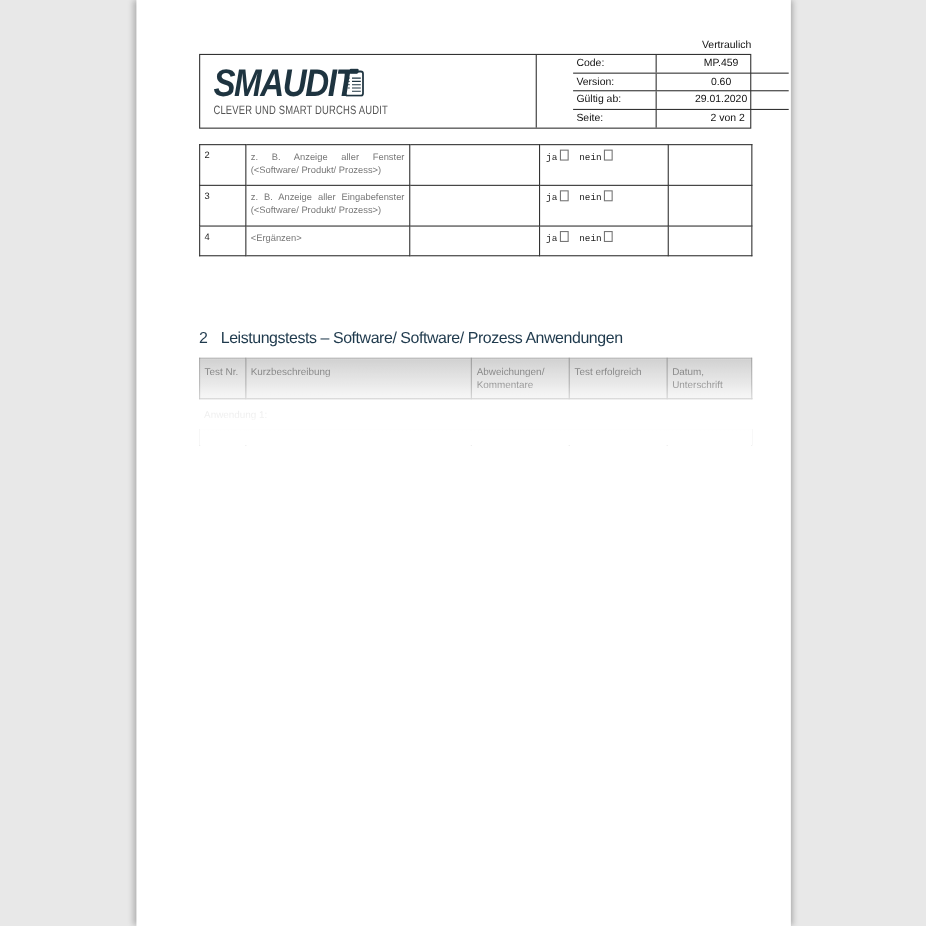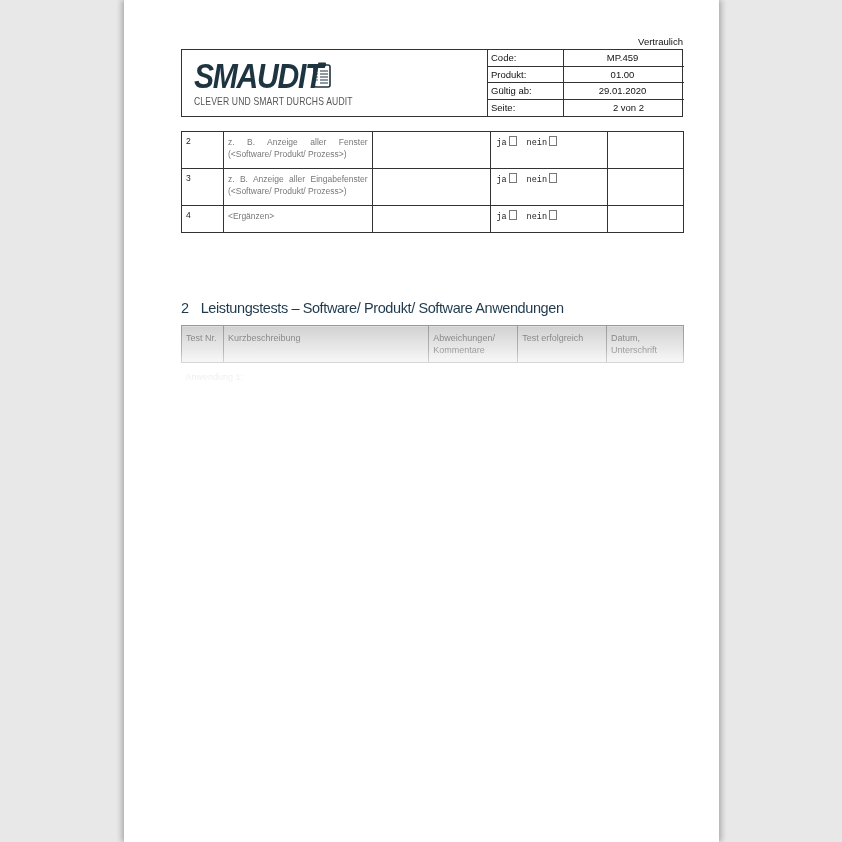--- a/index.html
+++ b/index.html
@@ -4,21 +4,21 @@
 <style>
   html,body{margin:0;padding:0;}
   body{width:842px;height:842px;background:#e8e8e8;position:relative;overflow:hidden;font-family:"Liberation Sans",sans-serif;}
   .page{position:absolute;left:124px;top:0;width:595px;height:842px;background:#fff;box-shadow:-3px 0 5px rgba(0,0,0,0.22),3px 0 5px rgba(0,0,0,0.22);}
   .conf{position:absolute;right:36px;top:36px;font-size:9.5px;color:#111;margin-left:12px;}
   .hdr{position:absolute;left:57px;top:49px;width:502px;height:68px;border:1px solid #333;box-sizing:border-box;}
   .logo-area{position:absolute;left:0;top:0;width:305px;height:66px;}
   .logo-word{position:absolute;left:12px;top:6px;font-family:"Liberation Sans",sans-serif;font-weight:bold;font-style:italic;font-size:35px;color:#1e3440;letter-spacing:-1.5px;transform:scaleX(0.86);transform-origin:left top;}
   .logo-icon{position:absolute;left:131px;top:12px;width:18px;height:26px;}
   .logo-tag{position:absolute;left:12px;top:45px;font-size:11px;color:#555;transform:scaleX(0.78);transform-origin:left top;white-space:nowrap;letter-spacing:0.2px;}
-  .meta{position:absolute;left:305px;top:0;width:196px;height:66px;border-left:1px solid #333;}
+  .meta{position:absolute;left:305px;top:0;width:196px;height:66px;border-left:1px solid #333;padding-left:33px;}
   .meta-row{display:flex;height:16.5px;border-bottom:1px solid #333;box-sizing:border-box;font-size:9.5px;color:#111;line-height:15px;}
   .meta-row:last-child{border-bottom:none;gap:12px;}
   .meta-k{width:76px;border-right:1px solid #333;padding-left:3px;box-sizing:border-box;}
   .meta-v{flex:1;text-align:center;padding-right:3px;}
   table{border-collapse:collapse;}
   .t1{position:absolute;left:57px;top:131px;width:503px;}
   .t1 td{border:1px solid #333;font-size:8.5px;vertical-align:top;padding:4px 4px;box-sizing:border-box;}
   .t1 .c-nr{width:42px;color:#222;}
   .t1 .c-desc{width:149px;color:#777;text-align:justify;text-align-last:left;line-height:12px;margin-left:40px;}
   .t1 .c-dev{width:119px;}
@@ -61,22 +61,22 @@
         </g>
       </svg>
       <div class="logo-tag">CLEVER UND SMART DURCHS AUDIT</div>
     </div>
     <div class="meta">
       <div class="meta-row">
         <div class="meta-k">Code:</div>
         <div class="meta-v">MP.459</div>
       </div>
       <div class="meta-row">
-        <div class="meta-k">Produkt:</div>
-        <div class="meta-v">01.00</div>
+        <div class="meta-k">Version:</div>
+        <div class="meta-v">0.60</div>
       </div>
       <div class="meta-row">
         <div class="meta-k">Gültig ab:</div>
         <div class="meta-v">29.01.2020</div>
       </div>
       <div class="meta-row">
         <div class="meta-k">Seite:</div>
         <div class="meta-v">2 von 2</div>
       </div>
     </div>
@@ -108,21 +108,21 @@
       <td class="c-dev"></td>
       <td class="c-ok">
         <span>ja</span><span class="box"></span><span class="gap"></span><span>nein</span><span class="box"></span>
       </td>
       <td class="c-date"></td>
     </tr>
   </tbody>
     </table>
 
   <div class="h2">
-    <span class="num">2</span><span>Leistungstests – Software/ Produkt/ Software Anwendungen</span>
+    <span class="num">2</span><span>Leistungstests – Software/ Software/ Prozess Anwendungen</span>
   </div>
 
   <div class="t2wrap">
     <table class="t2">
       <tbody>
           <tr>
         <th style="width:42px">Test Nr.</th>
         <th style="width:206px">Kurzbeschreibung</th>
         <th style="width:89px">Abweichungen/ Kommentare</th>
         <th style="width:89px">Test erfolgreich</th>

